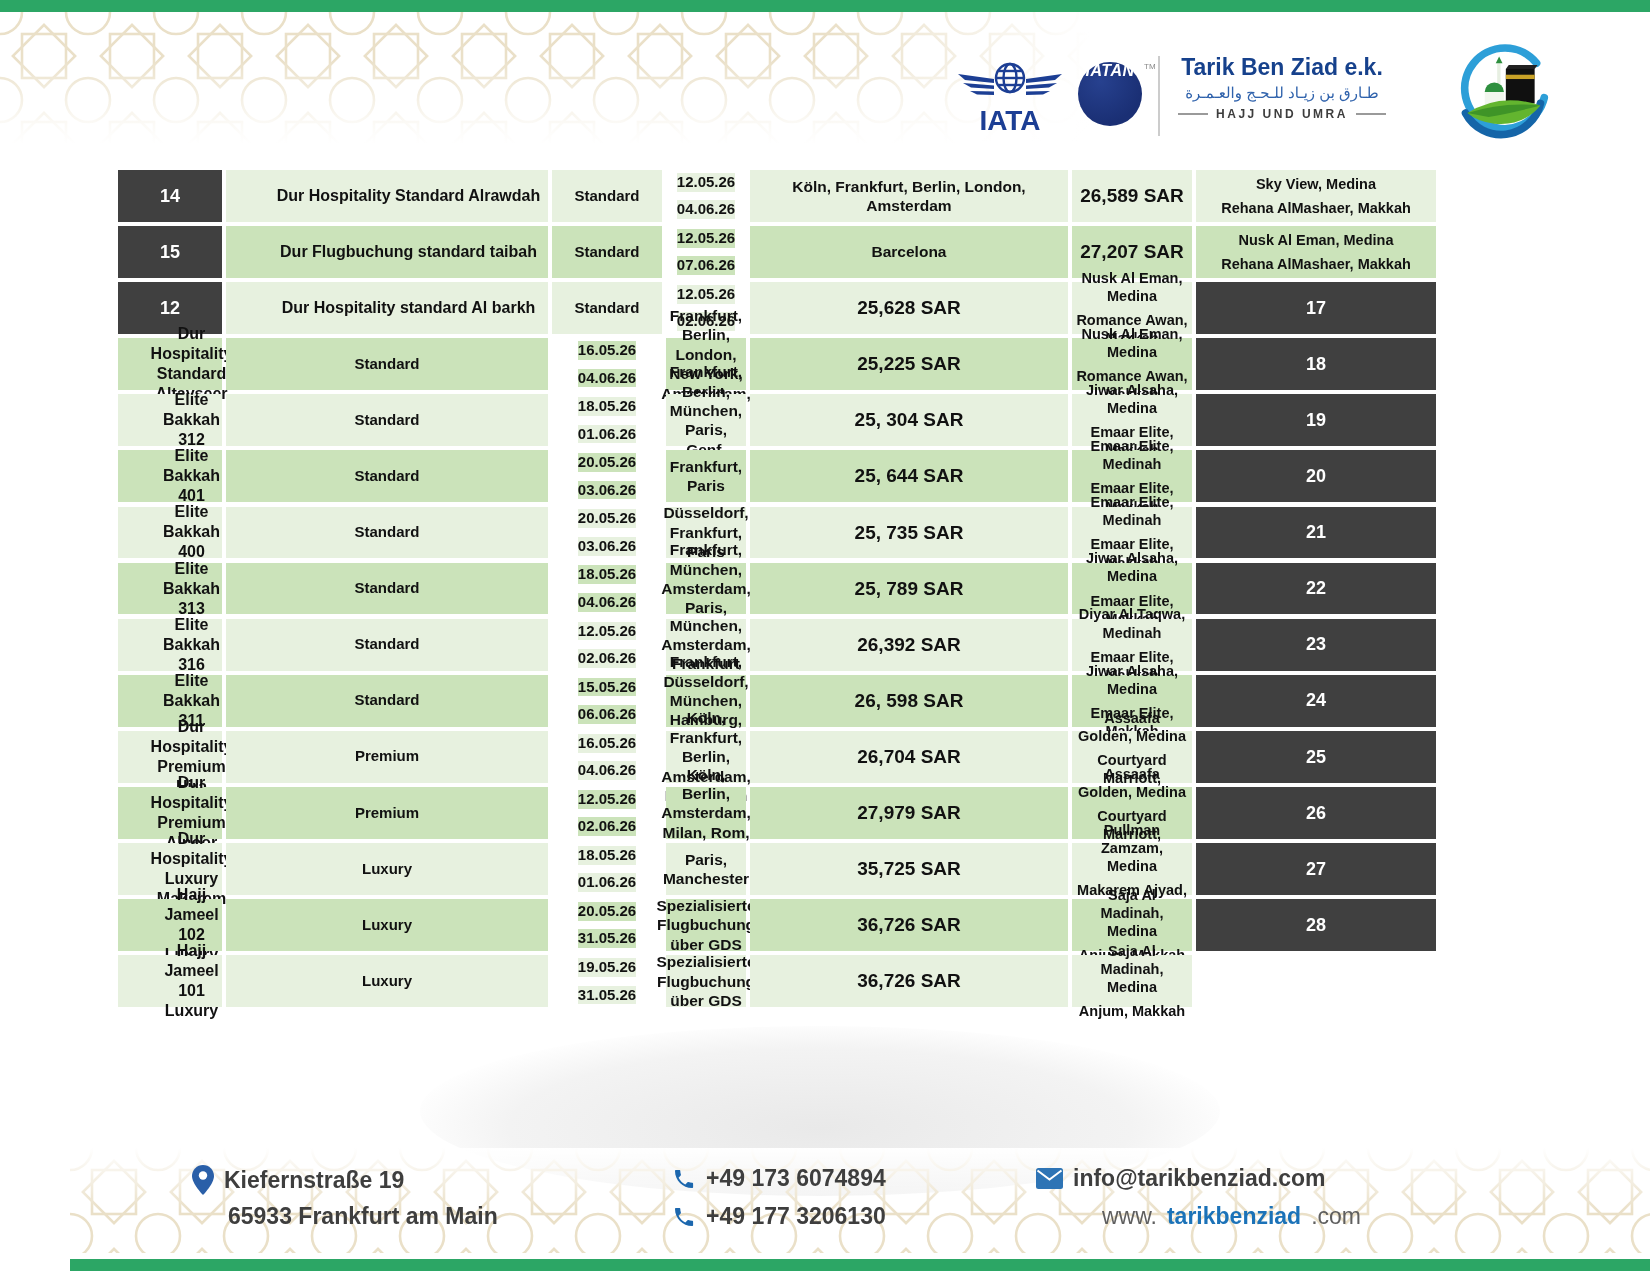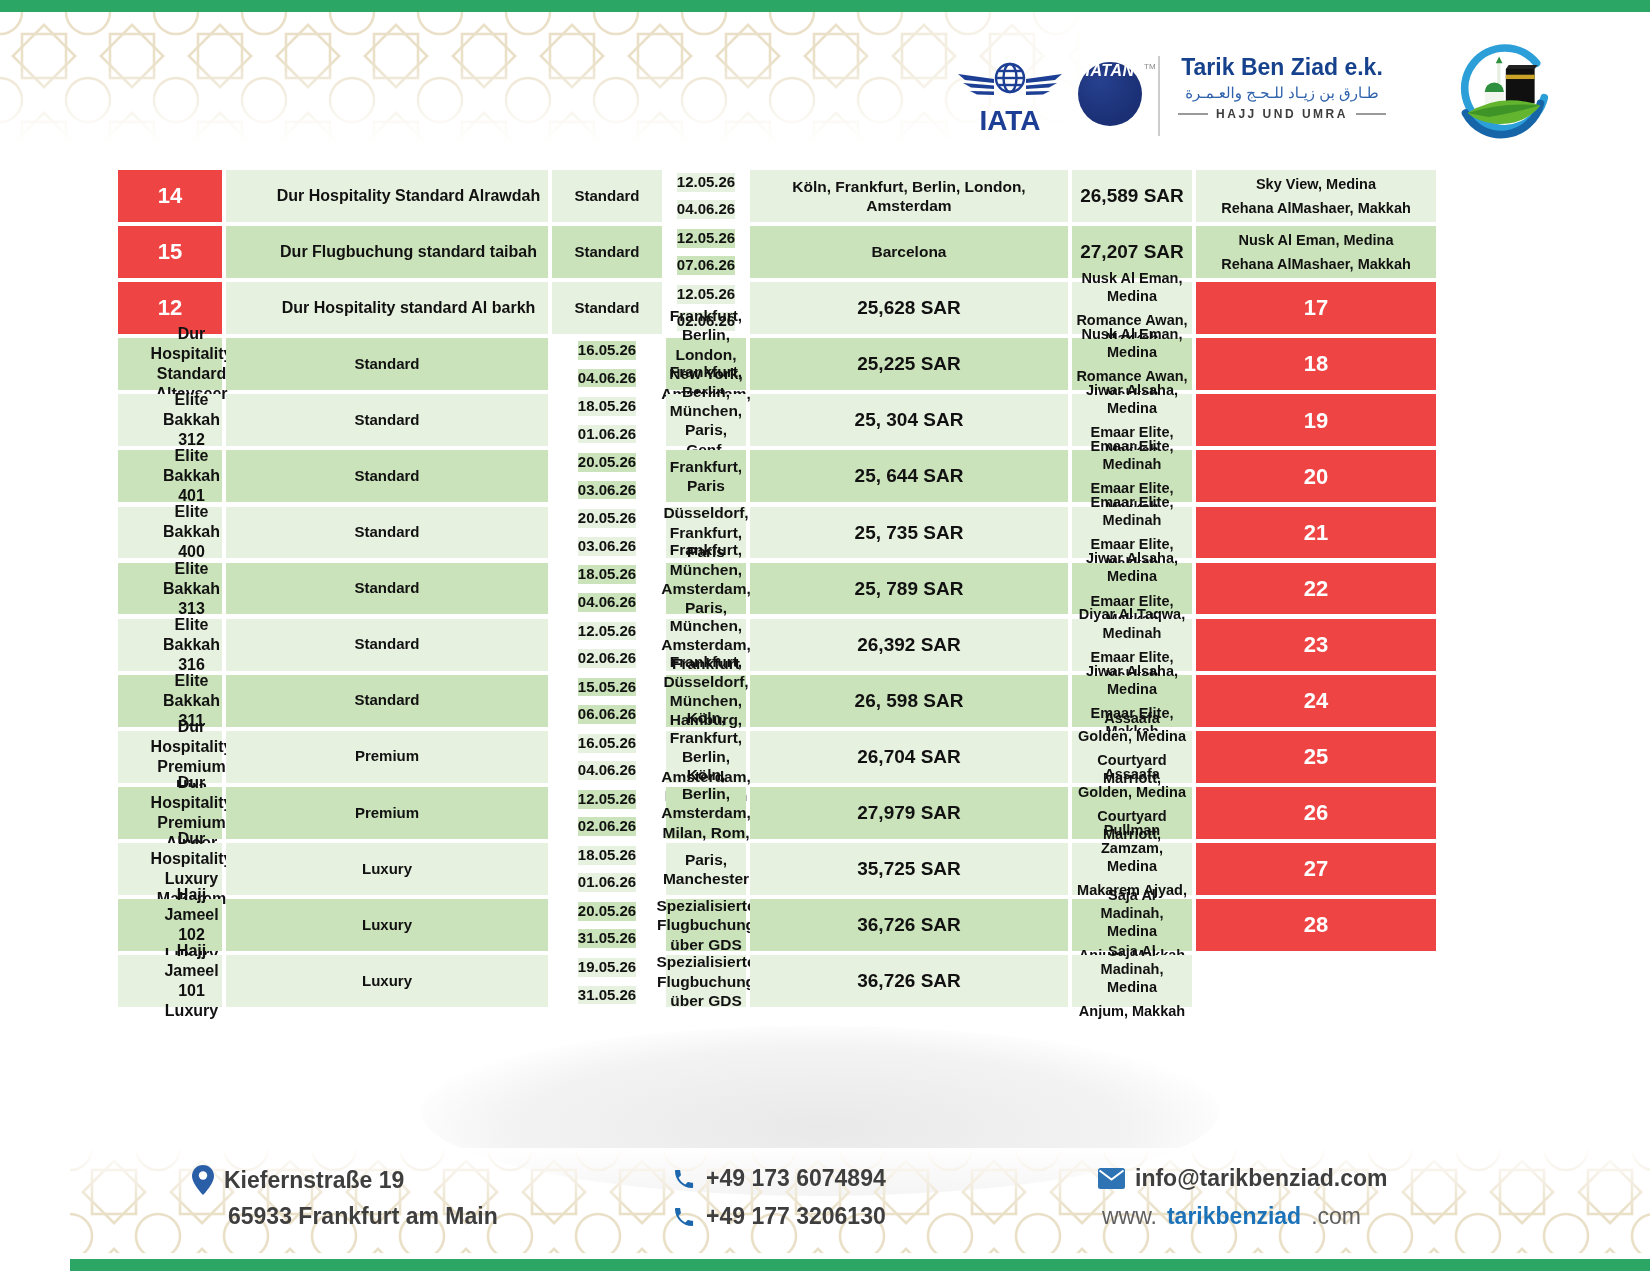--- a/index.html
+++ b/index.html
@@ -42,37 +42,37 @@
   .agency-logo{position:absolute;left:524px;top:2px;width:96px;height:100px;}
 
   
   .grid-table{position:absolute;left:118px;top:170px;width:1318px;display:grid;
               grid-template-columns:104px 322px 110px 80px 318px 120px 240px;
               grid-auto-rows:51.8px;gap:4.3px 4px;}
   .cell{display:flex;align-items:center;justify-content:center;text-align:center;
         font-weight:bold;color:#111;line-height:1.25;padding:1px 4px;box-sizing:border-box;}
   .light{background:#e7f1df;}
   .dark{background:#cbe3ba;}
-  .cell.num{background:#ef4444;color:#ffffff;font-size:22px;}
+  .cell.num{background:#404040;color:#ffffff;font-size:18px;}
   .cell.name{font-size:16px;padding-left:47px;}
   .cell.cat{font-size:15px;}
   .cell.dates{background:transparent;padding:0;display:grid;grid-template-rows:1fr 1fr;gap:3px;}
   .date{display:flex;align-items:center;justify-content:center;font-size:15px;font-weight:bold;}
   .cell.cities{font-size:15.5px;}
   .cell.price{font-size:19px;}
   .cell.hotels{flex-direction:column;justify-content:center;gap:6px;font-size:14.5px;}
 
   
   .f-item{position:absolute;display:flex;align-items:center;gap:10px;
           font-size:23px;font-weight:bold;color:#3e3e3e;white-space:nowrap;}
   .f-address1{left:192px;top:1165px;}
   .f-address2{left:228px;top:1203px;}
   .f-phone1{left:672px;top:1165px;}
   .f-phone2{left:672px;top:1203px;}
-  .f-email{left:1098px;top:1165px;}
+  .f-email{left:1036px;top:1165px;}
   .f-web{left:1102px;top:1203px;font-weight:normal;color:#5f5f5f;}
   .f-web .hl{font-weight:bold;color:#1b72b8;}
   .icon{display:inline-flex;align-items:center;justify-content:center;}
 </style>
 </head>
 <body>
 
 <div class="page">
 
   <div class="top-bar"></div>

